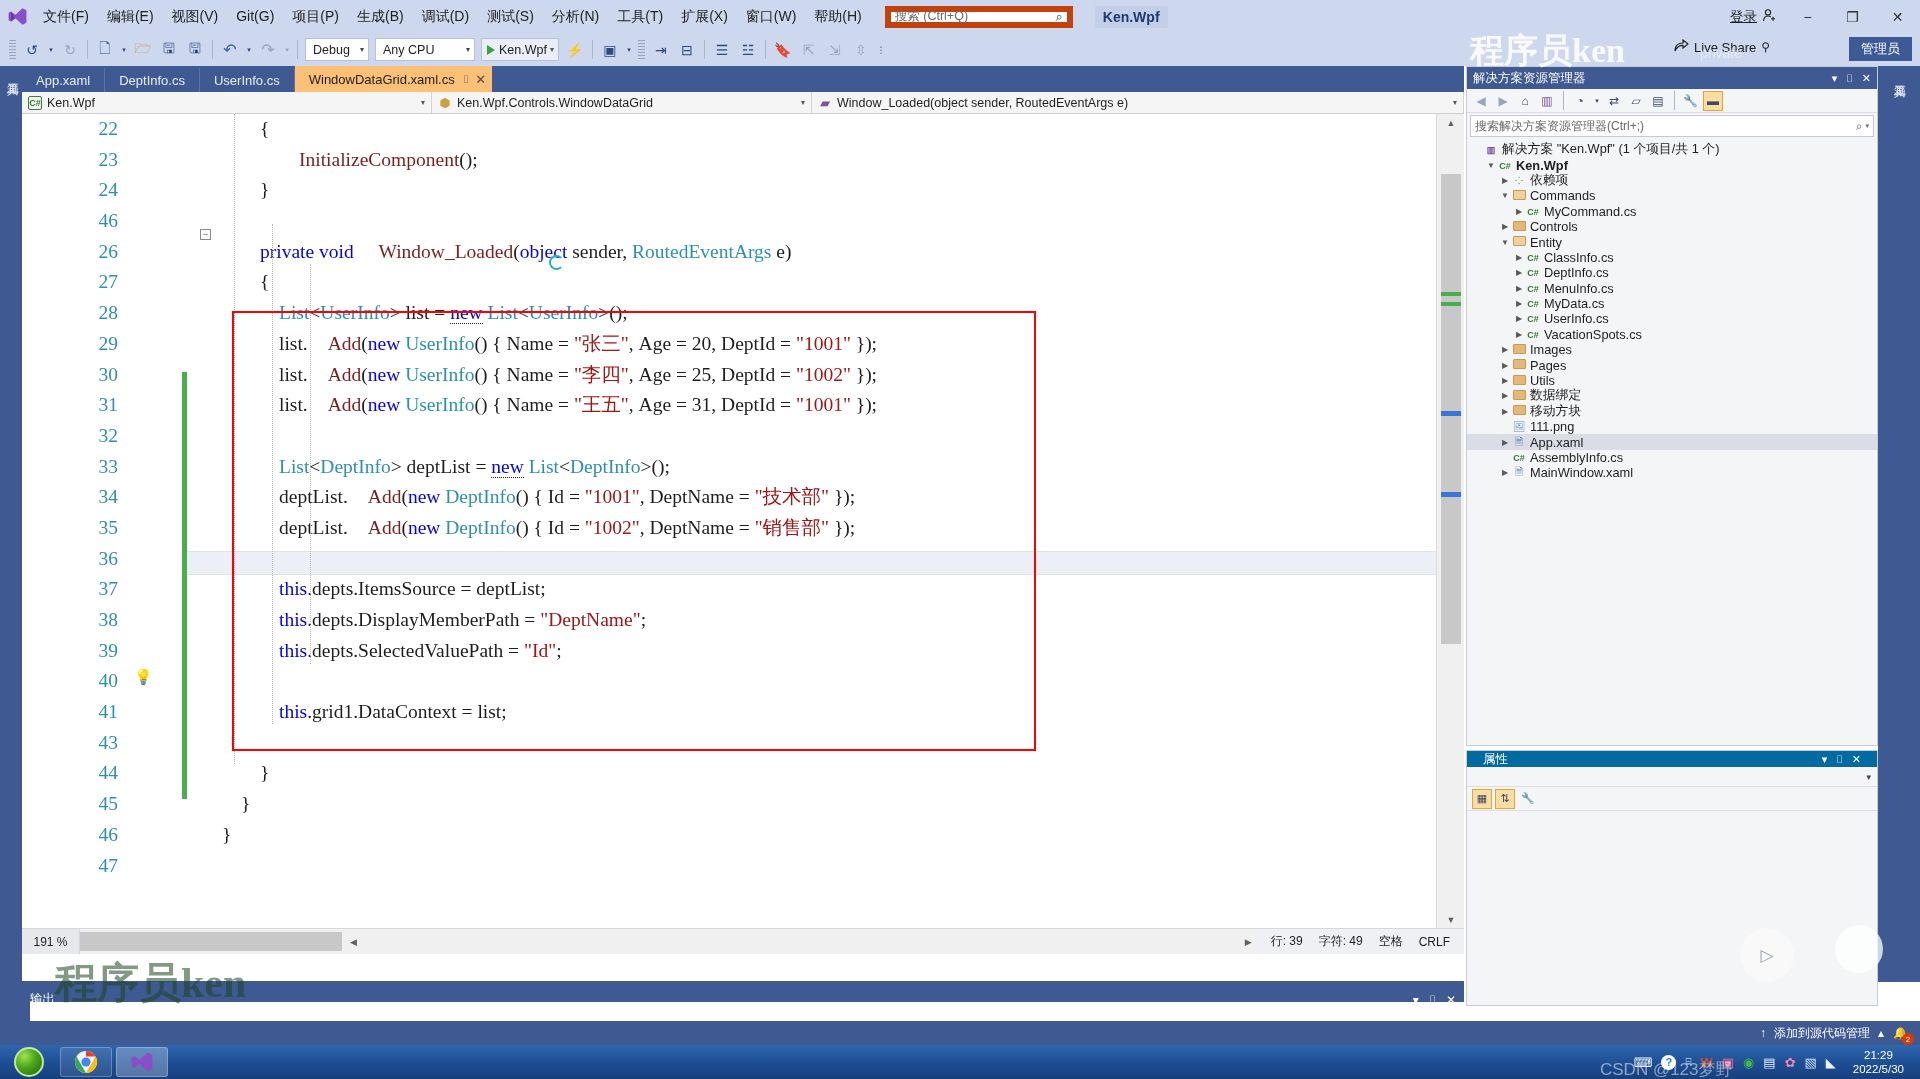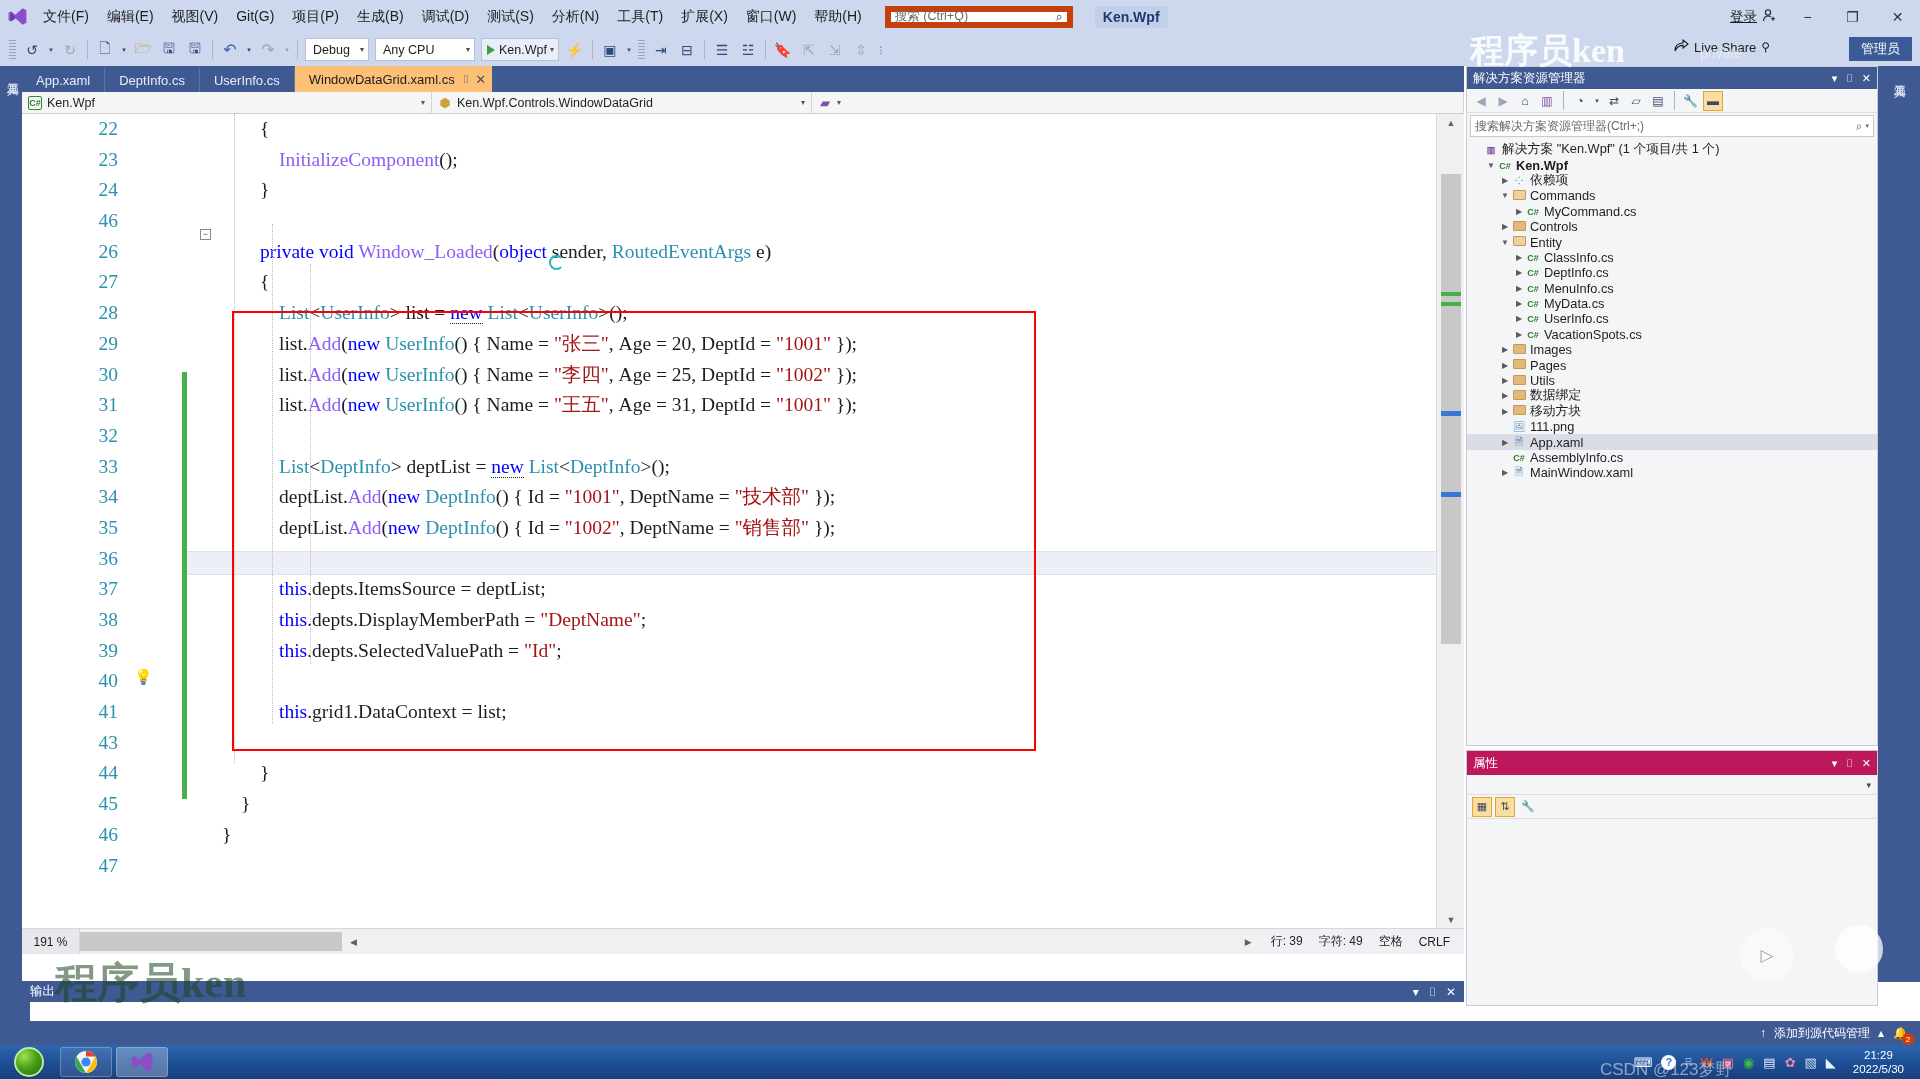--- a/index.html
+++ b/index.html
@@ -174,21 +174,21 @@
     width: 11px; height: 11px; border: 1px solid #8a8a8a; background: #fff;
     font-size: 9px; line-height: 9px; text-align: center; color: #555;
     font-family: "Liberation Sans", sans-serif;
   }
   .guide {
     position: absolute; width: 0; border-left: 1px dotted #b8b8b8;
   }
   
   .kw   { color: #0000ff; }
   .typ  { color: #2b91af; }
-  .mth  { color: #8b5cf6; }
+  .mth  { color: #7f1d1d; margin-left: 20px; }
   .str  { color: #a31515; }
   .plain{ color: #1e1e1e; }
   .cref { color: #808080; font-size: 16px; }
   .newu { color: #0000ff; border-bottom: 1px dotted #1e1e1e; }
 
   .redbox {
     position: absolute; left: 210px; top: 197px;
     width: 804px; height: 440px;
     border: 2px solid #f00; pointer-events: none;
   }
@@ -252,21 +252,21 @@
     position: absolute; left: 0; top: 3px; width: 262px; height: 19px; background: #c8c8c8;
   }
   .ed-stats { display: flex; align-items: center; gap: 16px; padding: 0 14px; }
 
   
   .outputpane {
     position: absolute; left: 0; top: 981px; width: 1464px; height: 40px;
     background: #3f5a93;
   }
   .outputpane .hdr {
-    position: absolute; left: 0; top: 0; width: 1464px; height: 21px;
+    position: absolute; left: 0; top: 8px; width: 1464px; height: 21px;
     display: flex; align-items: center; color: #fff; font-size: 12.5px;
     padding-left: 30px;
   }
   .outputpane .hdr .tools {
     position: absolute; right: 8px; display: flex; gap: 10px; font-size: 12px;
   }
   .outputpane .body {
     position: absolute; left: 30px; top: 21px; width: 1434px; height: 19px; background: #fff;
   }
 
@@ -317,22 +317,22 @@
   .ic-xaml { color: #3a6ea5; font-size: 10px; }
   .ic-png { color: #5a8fc0; font-size: 10px; }
   .ic-dep { color: #6a7a8a; font-size: 10px; }
 
   
   .prop-panel {
     position: absolute; left: 1466px; top: 750px; width: 412px; height: 256px;
     background: #f4f5f7; border: 1px solid #c8cbd3;
   }
   .prop-title {
-    height: 24px; background: #be185d; color: #fff;
-    display: flex; align-items: center; padding: 0 6px; font-size: 12.5px;
+    height: 16px; background: #0369a1; color: #fff;
+    display: flex; align-items: center; padding: 0 16px; font-size: 12.5px;
   }
   .prop-title .t { flex: 1; }
   .prop-title .ic { margin-left: 9px; font-size: 11px; }
   .prop-combo {
     height: 20px; border-bottom: 1px solid #dcdee4; background: #f4f5f7;
     display: flex; align-items: center; justify-content: flex-end; padding-right: 6px;
     font-size: 9px; color: #444;
   }
   .prop-tb {
     height: 24px; display: flex; align-items: center; gap: 3px; padding: 0 5px;
@@ -586,20 +586,21 @@
       <span class="lbl">Ken.Wpf</span>
       <span class="car">▾</span>
     </div>
     <div class="nav-sec" style="width:380px">
       <span class="nav-ico noborder" style="color:#c8a23a;font-size:12px">⬢</span>
       <span class="lbl">Ken.Wpf.Controls.WindowDataGrid</span>
       <span class="car">▾</span>
     </div>
     <div class="nav-sec" style="flex:1">
       <span class="nav-ico noborder" style="color:#7a52a0;font-size:12px">▰</span>
+      <span class="lbl">Window_Loaded(object sender, RoutedEventArgs e)</span>
       <span class="car">▾</span>
     </div>
   </div>
 
   <div class="editor">
 
     <div class="hl-line" style="top:437px"></div>
 
     <div class="code-area" id="code-area">
         <div class="ln-row"><span class="ln-num">22</span><span class="ln-text" style="left: 238px;"><span class="plain">{</span></span></div>

